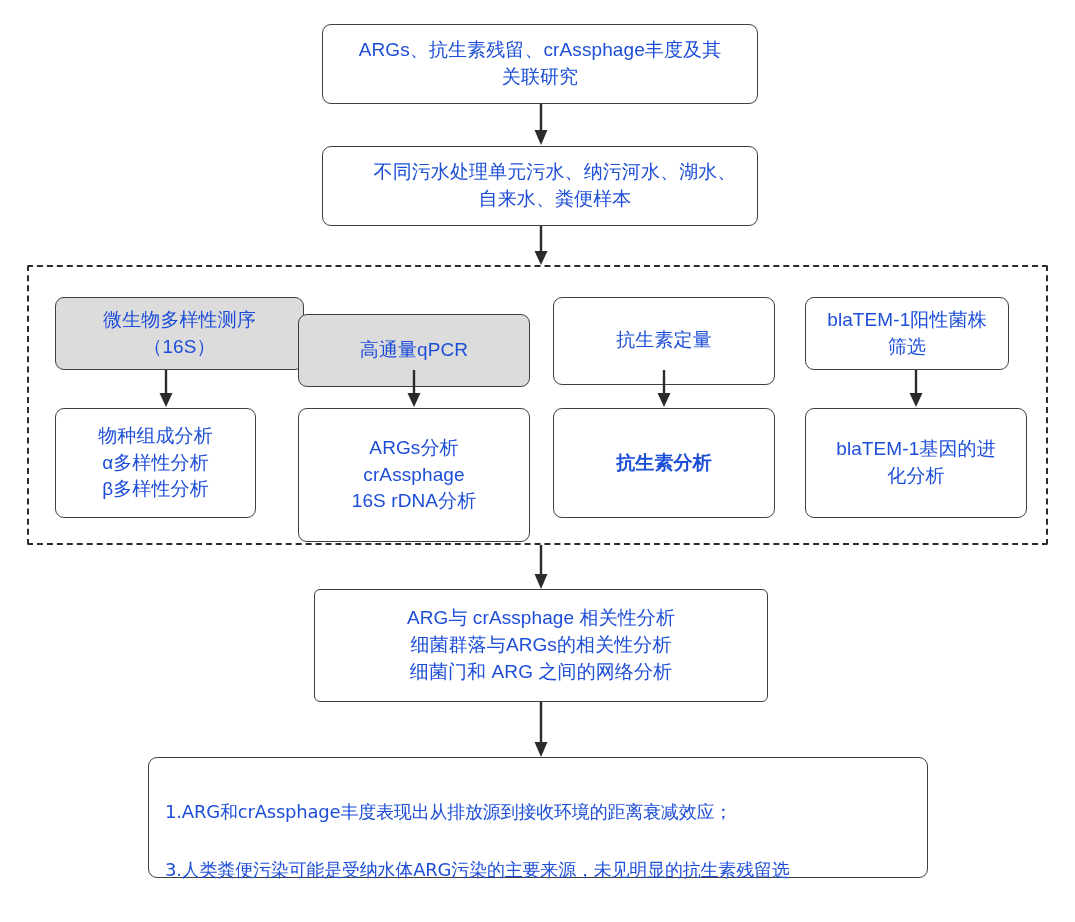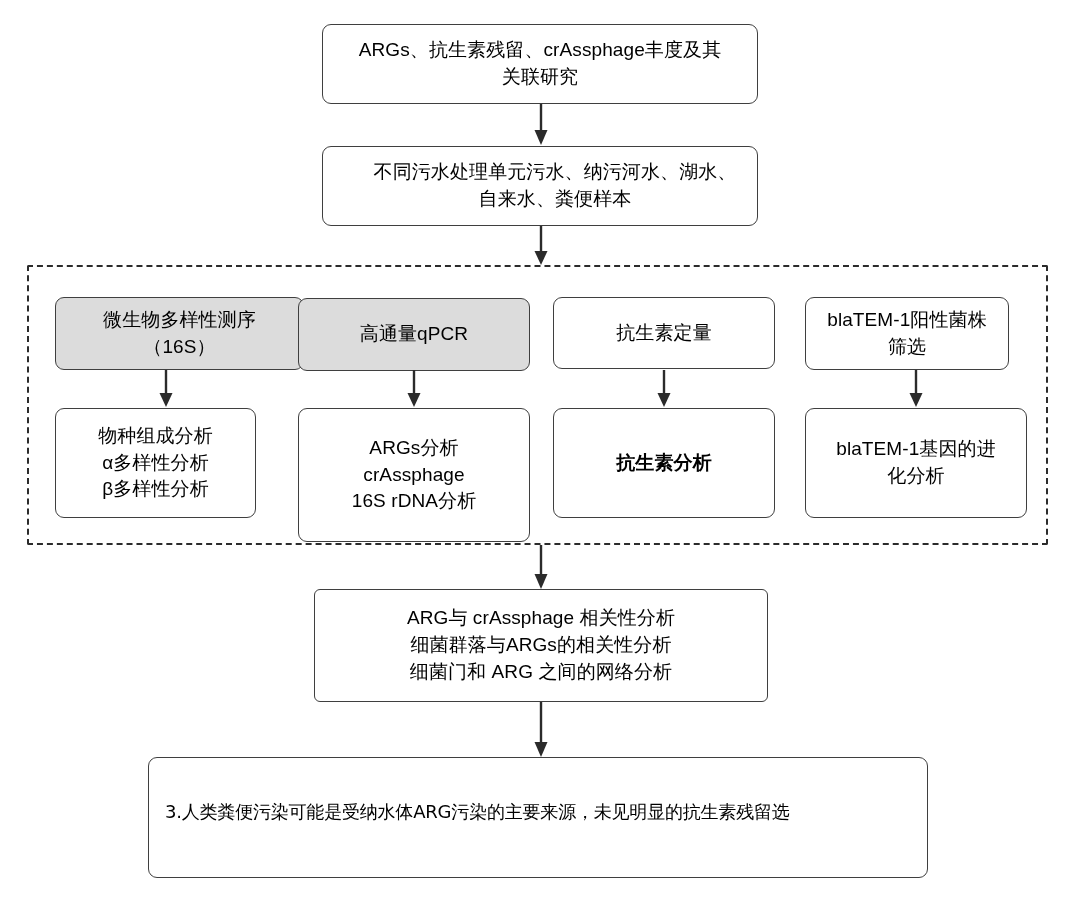--- a/index.html
+++ b/index.html
@@ -18,21 +18,21 @@
   .node {
     position: absolute;
     box-sizing: border-box;
     border: 1.6px solid #3f3f3f;
     border-radius: 9px;
     background: #ffffff;
     display: flex;
     align-items: center;
     justify-content: center;
     text-align: center;
-    color: #000000;
+    color: #1d4ed8;
     font-size: 19px;
     line-height: 1.42;
     letter-spacing: 0.1px;
     white-space: pre-line;
     padding: 4px 10px;
   }
   .node.gray {
     background: #dcdcdc;
   }
   .node.conclusions {
@@ -88,25 +88,25 @@
     </svg>
   </div>
 
   <div class="dashed-group" style="left:27px; top:265px; width:1021px; height:280px;"></div>
 
   <div class="node gray" style="left:55px; top:297px; width:249px; height:73px;">
     <span>微生物多样性测序
 （16S）</span>
   </div>
 
-  <div class="node gray" style="left:298px; top:298px; width:232px; height:73px;align-items:center;">
+  <div class="node gray" style="left:298px; top:314px; width:232px; height:73px;align-items:center;">
     <span>高通量qPCR</span>
   </div>
 
-  <div class="node" style="left:553px; top:297px; width:222px; height:72px;">
+  <div class="node" style="left:553px; top:297px; width:222px; height:88px;font-family:Liberation Mono, monospace;">
     <span>抗生素定量</span>
   </div>
 
   <div class="node" style="left:805px; top:297px; width:204px; height:73px;">
     <span>blaTEM-1阳性菌株
 筛选</span>
   </div>
 
   <div class="arrow" style="left:156px; top:370px; width:20px; height:38px;">
     <svg width="20" height="38" viewBox="0 0 20 38">
@@ -171,17 +171,18 @@
   </div>
 
   <div class="arrow" style="left:531px; top:702px; width:20px; height:56px;">
     <svg width="20" height="56" viewBox="0 0 20 56">
       <line x1="10" y1="0" x2="10" y2="42" stroke="#2b2b2b" stroke-width="2.4"></line>
       <polygon points="10,55 3.5,40 16.5,40" fill="#2b2b2b"></polygon>
     </svg>
   </div>
 
   <div class="node conclusions" style="left:148px; top:757px; width:780px; height:121px;">
+    <div>1.ARG和crAssphage丰度表现出从排放源到接收环境的距离衰减效应；</div>
     <div>3.人类粪便污染可能是受纳水体ARG污染的主要来源，未见明显的抗生素残留选</div>
     
   </div>
 
 </div>
 
 </body></html>

